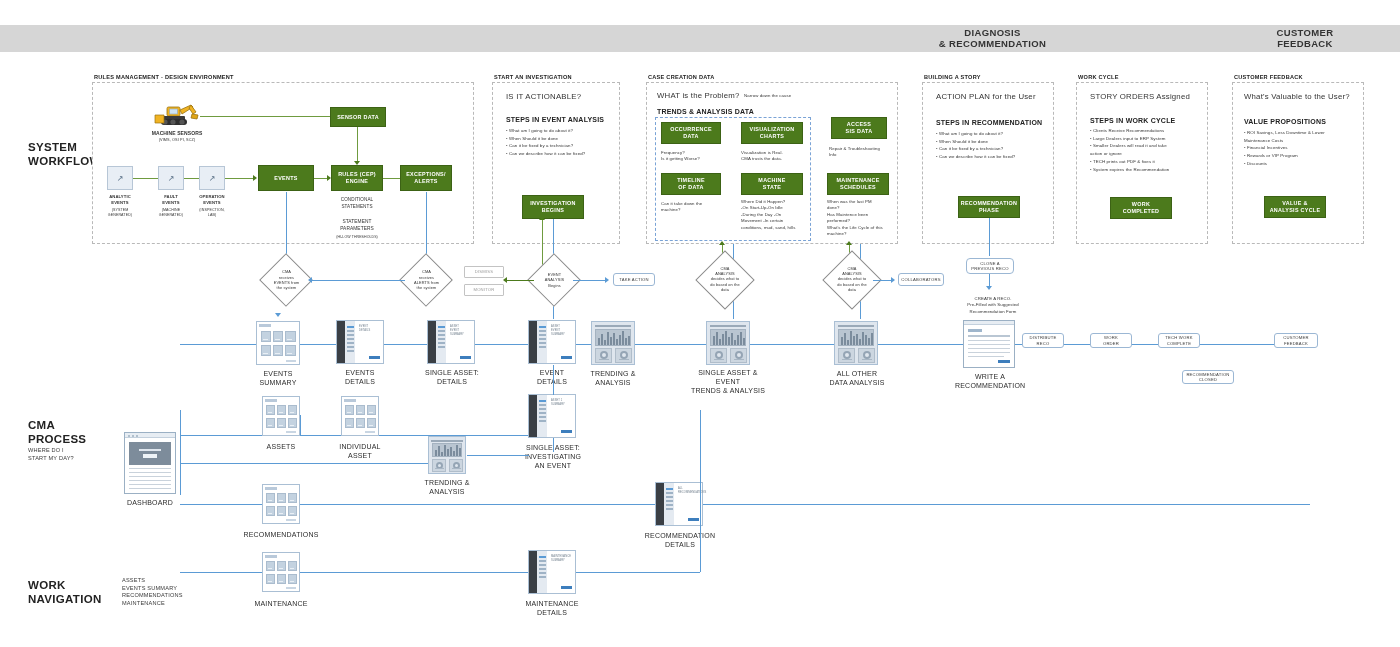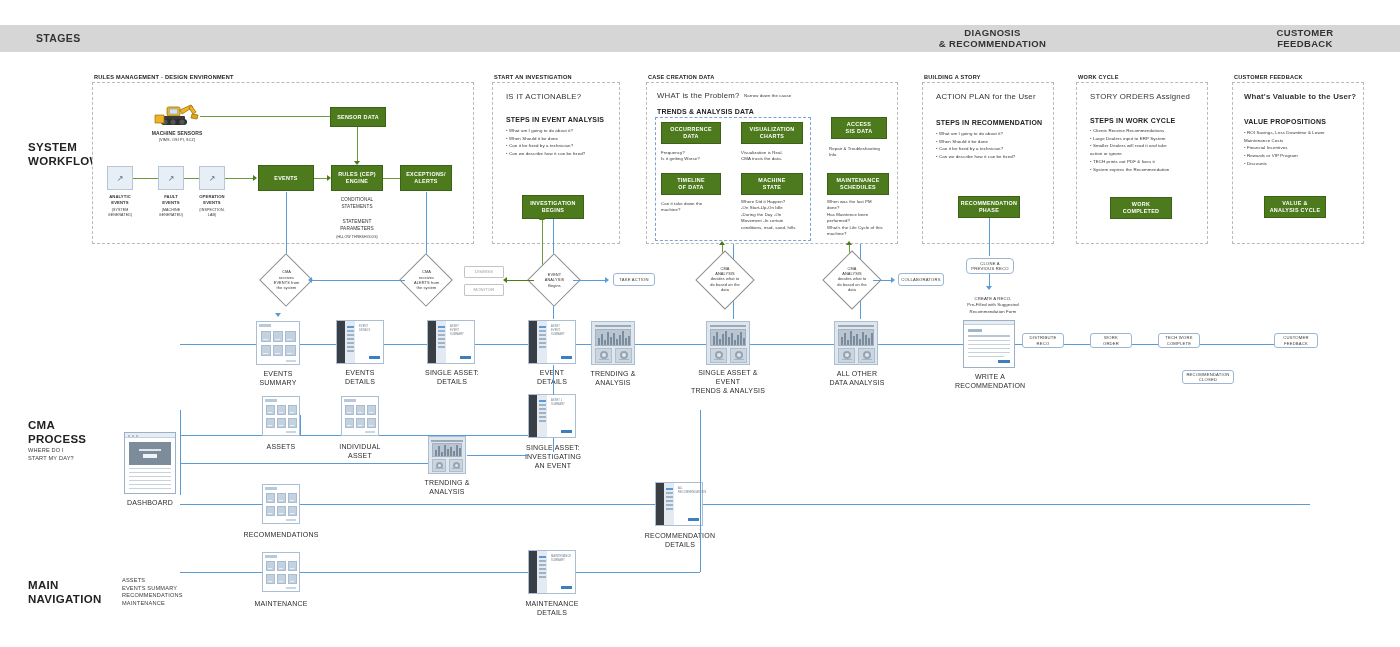--- a/index.html
+++ b/index.html
@@ -159,33 +159,32 @@
   .machine{ position:absolute; }
 
   .dashed-group{ position:absolute; border:1px dashed #7aa3d6; }
 </style>
 </head>
 <body>
 
 <div id="canvas">
 
   <div class="stage-bar"></div>
-  <div class="stage-cell first" style="left:0;width:190px;">STAGES</div>
   <div class="stage-cell" style="left:905px;width:175px;">DIAGNOSIS
 &amp; RECOMMENDATION</div>
   <div class="stage-cell" style="left:1225px;width:160px;">CUSTOMER
 FEEDBACK</div>
 
   <div class="row-label" style="left:28px;top:140px;">SYSTEM
 WORKFLOW</div>
   <div class="row-label" style="left:28px;top:418px;">CMA
 PROCESS</div>
   <div class="row-sub" style="left:28px;top:447px;">WHERE DO I
 START MY DAY?</div>
-  <div class="row-label" style="left:28px;top:578px;">MAIN
+  <div class="row-label" style="left:28px;top:578px;">WORK
 NAVIGATION</div>
   <div class="row-sub" style="left:122px;top:577px;">ASSETS
 EVENTS SUMMARY
 RECOMMENDATIONS
 MAINTENANCE</div>
 
   <div class="panel-title" style="left:94px;top:74px;">RULES MANAGEMENT - DESIGN ENVIRONMENT</div>
   <div class="panel" style="left:92px;top:82px;width:382px;height:162px;"></div>
 
   <svg class="machine" style="left:153px;top:103px;" width="46" height="26" viewBox="0 0 46 26">
@@ -341,21 +340,21 @@
 • Large Dealers input to ERP System
 • Smaller Dealers will read it and take
 action or ignore
 • TECH prints out PDF &amp; fixes it
 • System expires the Recommendation</div>
   <div class="gbox" style="left:1110px;top:197px;width:62px;height:22px;">WORK
 COMPLETED</div>
 
   <div class="panel-title" style="left:1234px;top:74px;">CUSTOMER FEEDBACK</div>
   <div class="panel" style="left:1232px;top:82px;width:132px;height:162px;"></div>
-  <div class="panel-h1" style="left:1244px;top:92px;font-weight:bold;">What's Valuable to the User?</div>
+  <div class="panel-h1" style="left:1244px;top:92px;">What's Valuable to the User?</div>
   <div class="panel-h2" style="left:1244px;top:118px;">VALUE PROPOSITIONS</div>
   <div class="bullets" style="left:1244px;top:129px;width:120px;">• ROI Savings, Less Downtime &amp; Lower
 Maintenance Costs
 • Financial Incentives
 • Rewards or VIP Program
 • Discounts</div>
   <div class="gbox" style="left:1264px;top:196px;width:62px;height:22px;">VALUE &amp;
 ANALYSIS CYCLE</div>
 
   <div class="diamond" style="left:267px;top:261px;width:38px;height:38px;"></div>

